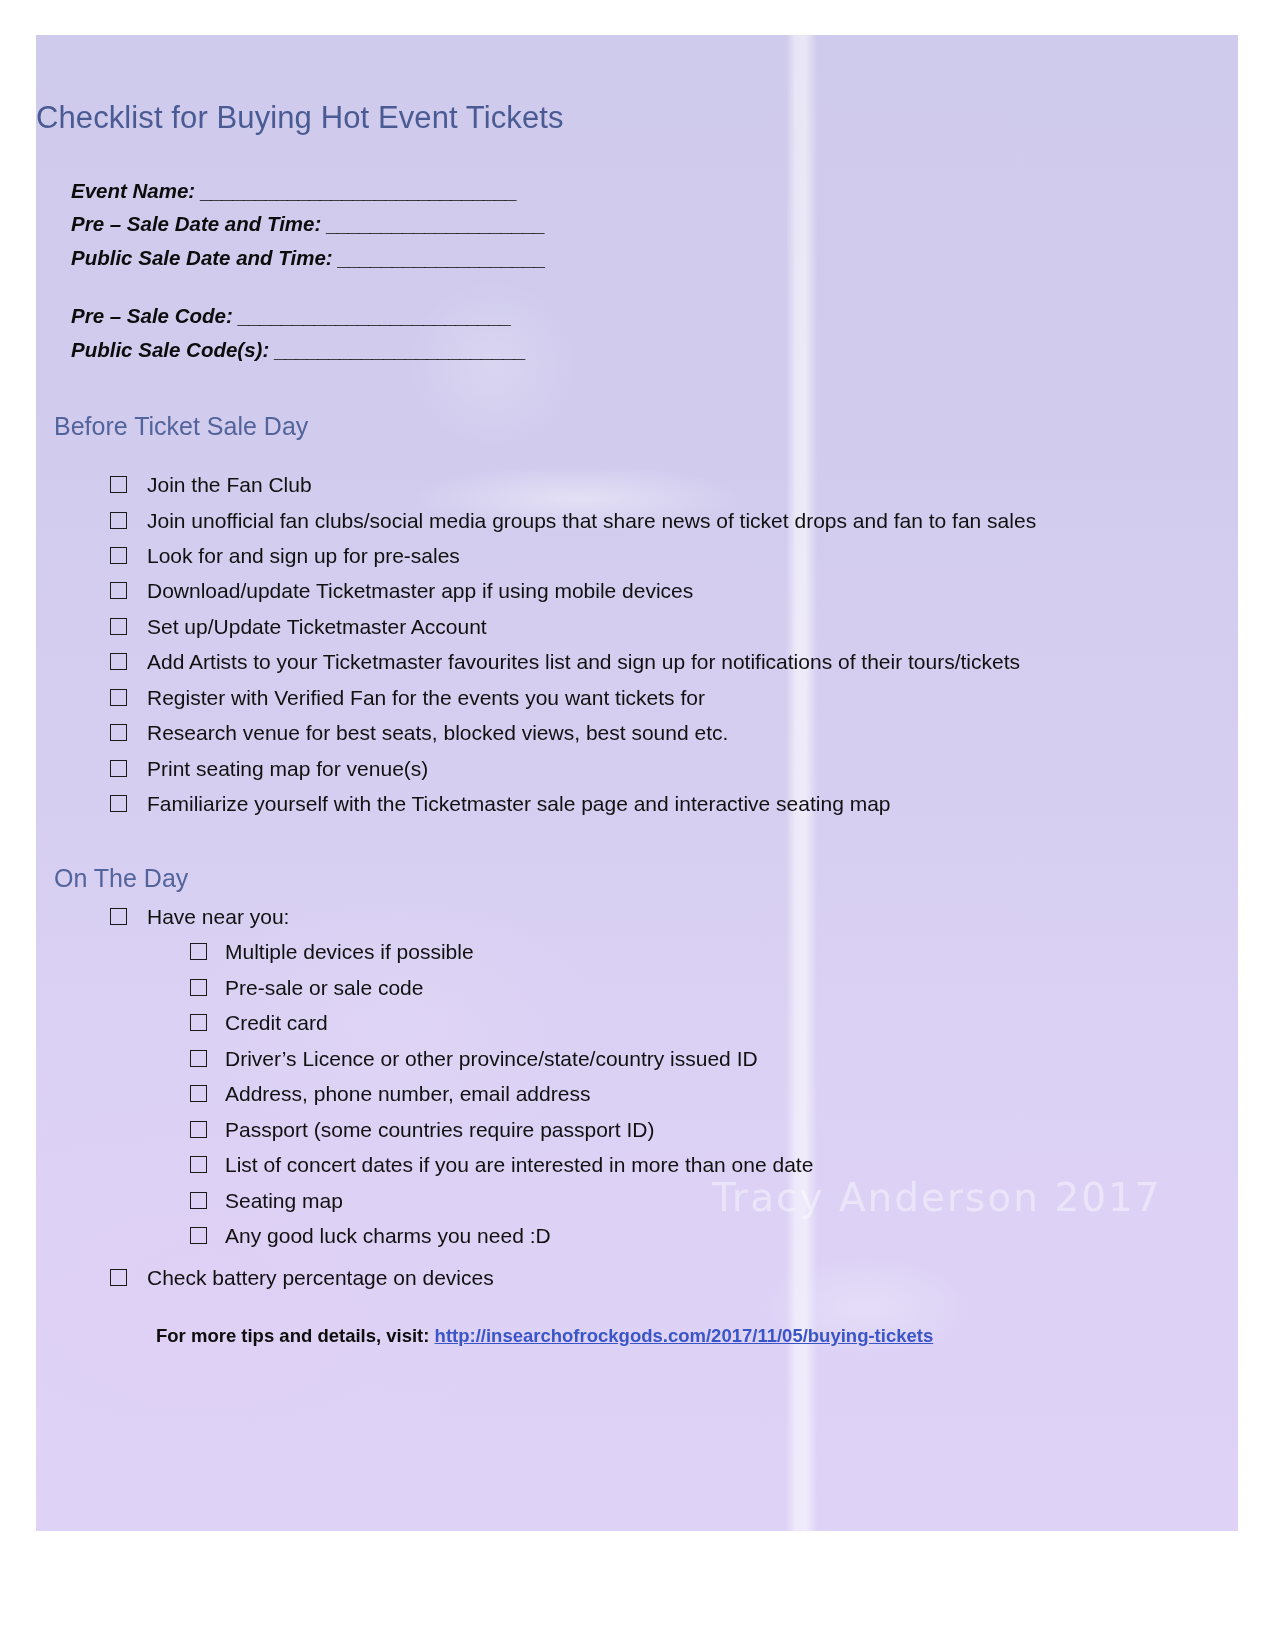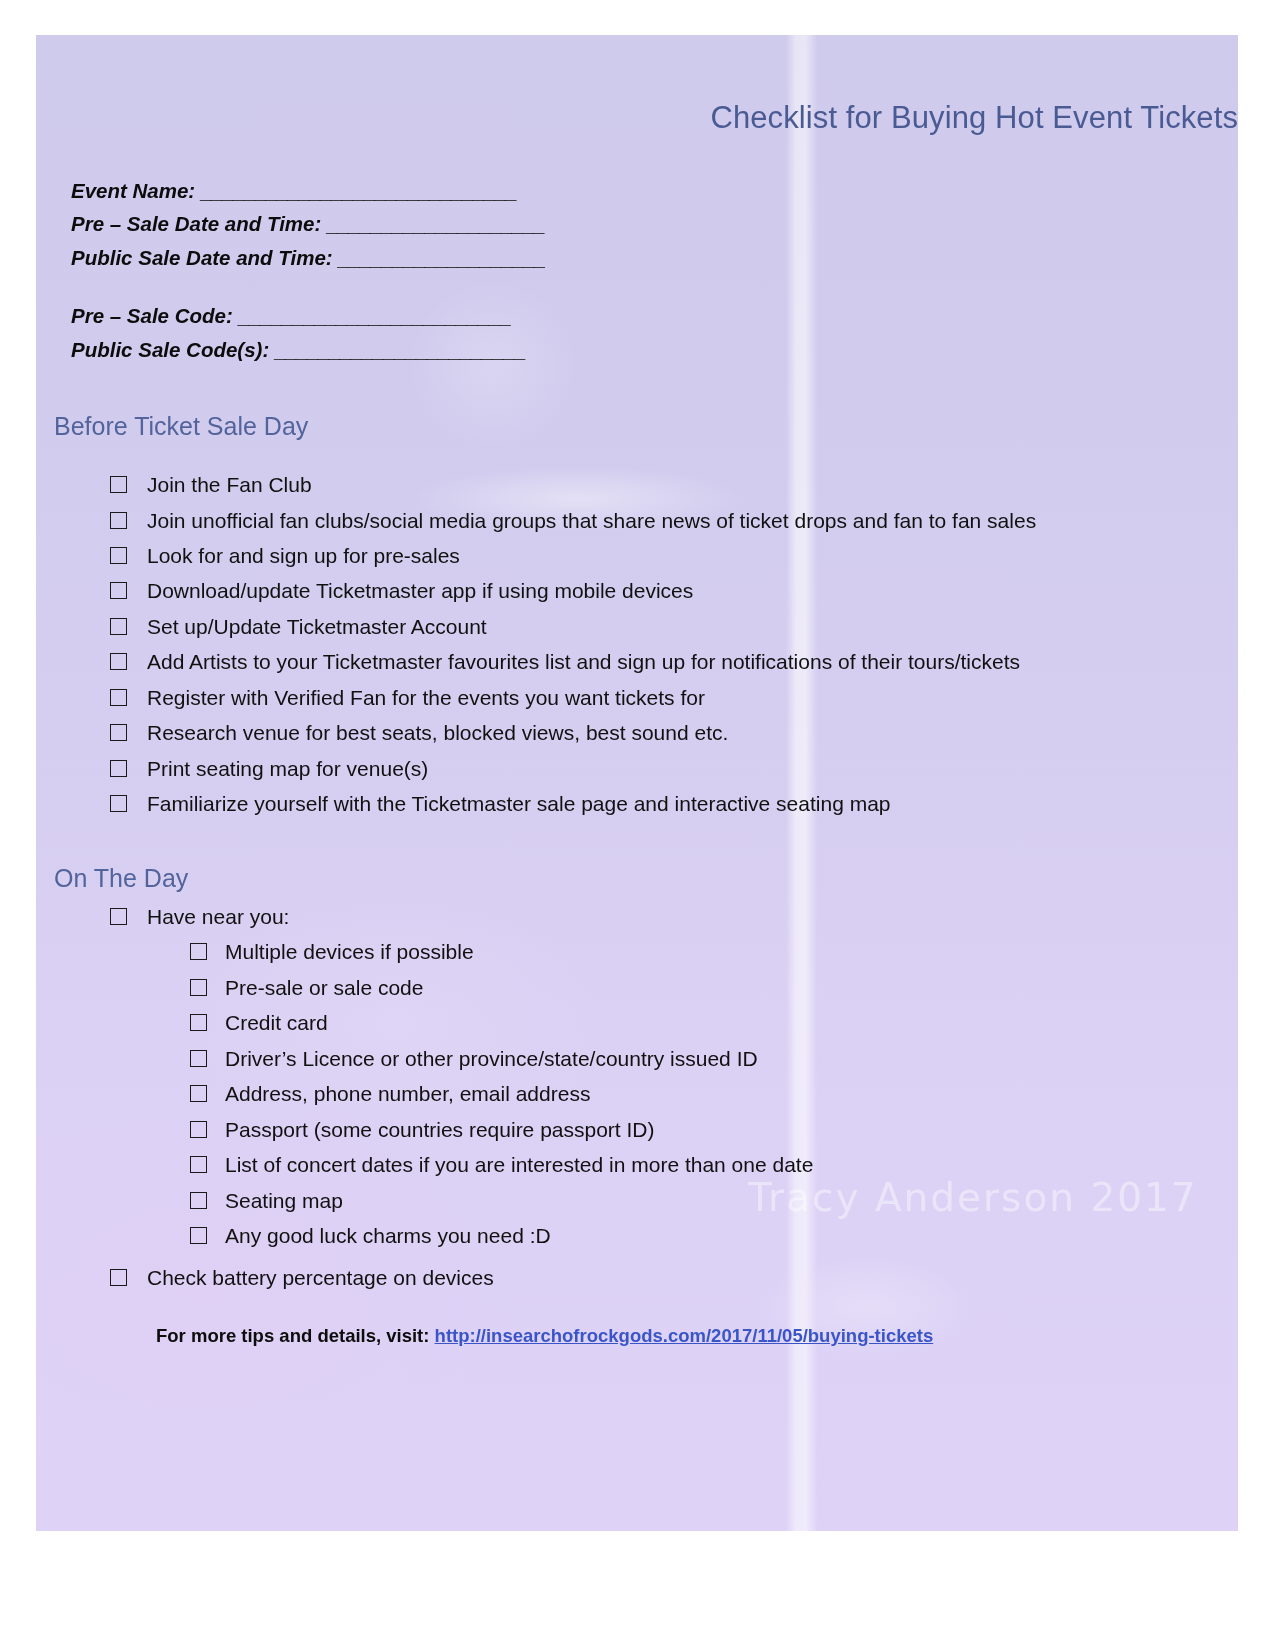--- a/index.html
+++ b/index.html
@@ -45,38 +45,38 @@
   }
   #bg-photo::after {
     content: "";
     position: absolute;
     inset: 0;
     background: linear-gradient(to bottom, rgba(208,203,236,0.42) 0%, rgba(215,207,241,0.35) 50%, rgba(222,211,247,0.40) 100%);
   }
 
   #watermark {
     position: absolute;
-    left: 712px;
+    left: 676px;
     top: 1140px;
     font-size: 39px;
     letter-spacing: 2px;
     color: rgba(255,255,255,0.42);
     font-family: "DejaVu Sans", sans-serif;
     white-space: nowrap;
     pointer-events: none;
   }
 
   #content {
     position: absolute;
     inset: 0;
     padding: 0;
   }
 
   .doc-title {
-    text-align: right;
+    text-align: left;
     color: #4a5b94;
     font-size: 31px;
     font-weight: normal;
     margin: 0;
     padding-top: 65px;
     letter-spacing: 0.1px;
   }
 
   .fields {
     margin-top: 38px;

